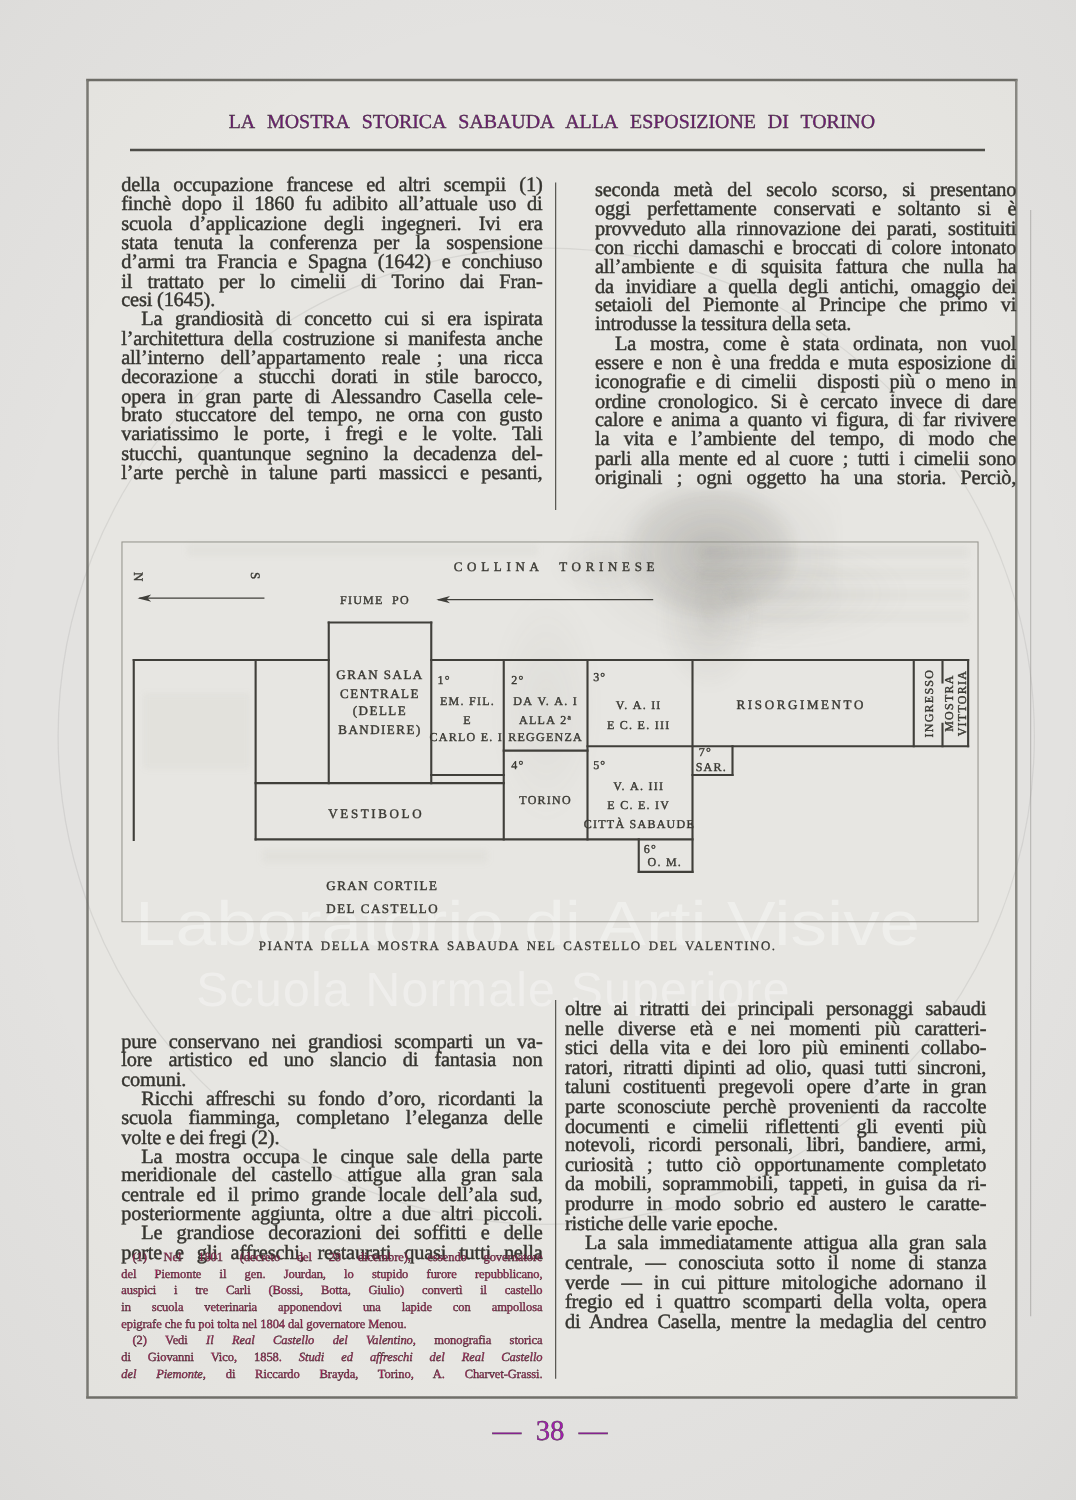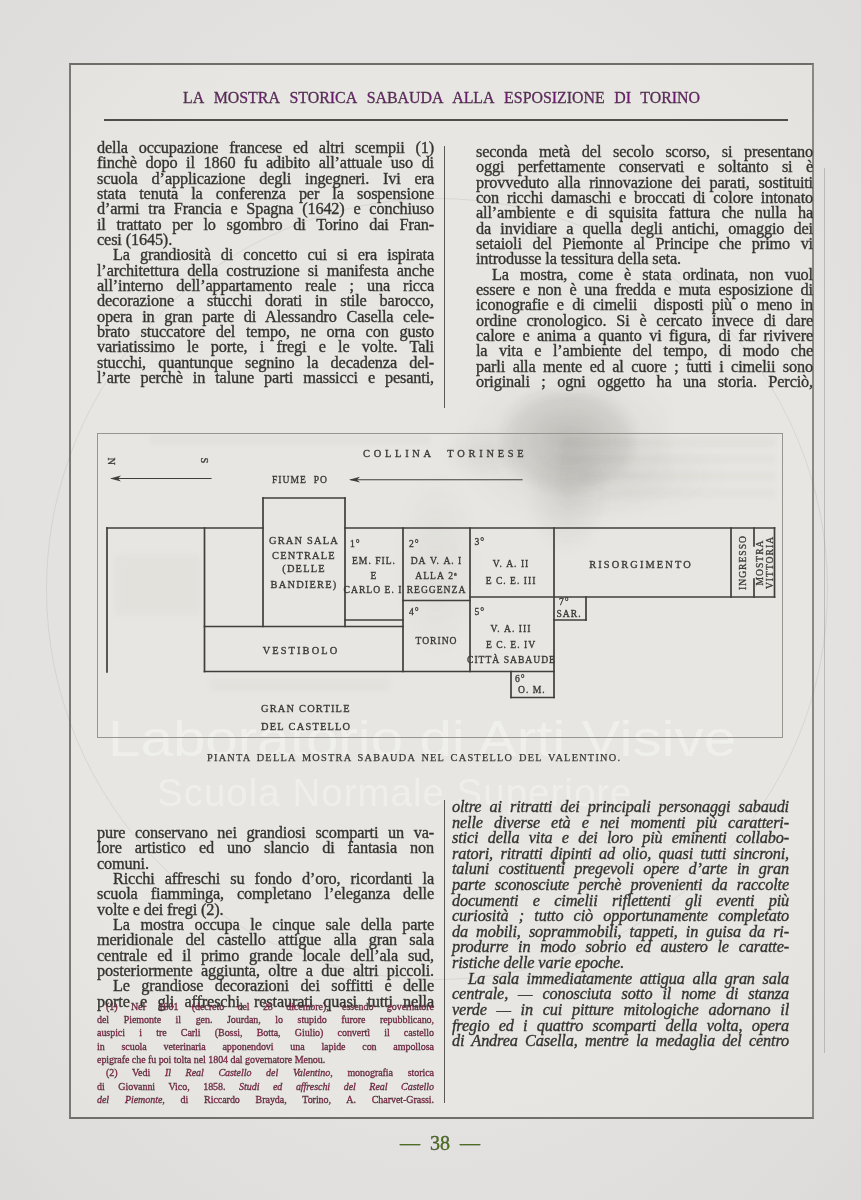--- a/index.html
+++ b/index.html
@@ -59,21 +59,21 @@
   <div class="abs" style="left:104px;top:119px;width:684px;height:1.5px;background:#4e4d48;"></div>
 
   <div class="abs" style="left:444px;top:146px;width:1.2px;height:262px;background:#5a5954;"></div>
 
   <div class="abs body-txt" style="left:97px;top:140px;width:337px;">
     <div class="ln">della occupazione francese ed altri scempii (1)</div>
     <div class="ln">finchè dopo il 1860 fu adibito all’attuale uso di</div>
     <div class="ln">scuola d’applicazione degli ingegneri. Ivi era</div>
     <div class="ln">stata tenuta la conferenza per la sospensione</div>
     <div class="ln">d’armi tra Francia e Spagna (1642) e conchiuso</div>
-    <div class="ln">il trattato per lo sgombro di Torino dai Fran-</div>
+    <div class="ln">il trattato per lo cimelii di Torino dai Fran-</div>
     <div class="ln end">cesi (1645).</div>
     <div class="ln ind">La grandiosità di concetto cui si era ispirata</div>
     <div class="ln">l’architettura della costruzione si manifesta anche</div>
     <div class="ln">all’interno dell’appartamento reale ; una ricca</div>
     <div class="ln">decorazione a stucchi dorati in stile barocco,</div>
     <div class="ln">opera in gran parte di Alessandro Casella cele-</div>
     <div class="ln">brato stuccatore del tempo, ne orna con gusto</div>
     <div class="ln">variatissimo le porte, i fregi e le volte. Tali</div>
     <div class="ln">stucchi, quantunque segnino la decadenza del-</div>
     <div class="ln">l’arte perchè in talune parti massicci e pesanti,</div>
@@ -263,33 +263,34 @@
     <div class="ln ind">(1) Nel 1801 (decreto del 28 dicembre), essendo governatore</div>
     <div class="ln">del Piemonte il gen. Jourdan, lo stupido furore repubblicano,</div>
     <div class="ln">auspici i tre Carli (Bossi, Botta, Giulio) convertì il castello</div>
     <div class="ln">in scuola veterinaria apponendovi una lapide con ampollosa</div>
     <div class="ln end">epigrafe che fu poi tolta nel 1804 dal governatore Menou.</div>
     <div class="ln ind">(2) Vedi <i>Il Real Castello del Valentino</i>, monografia storica</div>
     <div class="ln">di Giovanni Vico, 1858. <i>Studi ed affreschi del Real Castello</i></div>
     <div class="ln"><i>del Piemonte</i>, di Riccardo Brayda, Torino, A. Charvet-Grassi.</div>
   </div>
 
-  <div class="abs body-txt lr" style="left:452px;top:799px;width:337px;font-style:italic;">
+  <div class="abs body-txt lr" style="left:452px;top:799px;width:337px;">
     <div class="ln">oltre ai ritratti dei principali personaggi sabaudi</div>
     <div class="ln">nelle diverse età e nei momenti più caratteri-</div>
     <div class="ln">stici della vita e dei loro più eminenti collabo-</div>
     <div class="ln">ratori, ritratti dipinti ad olio, quasi tutti sincroni,</div>
     <div class="ln">taluni costituenti pregevoli opere d’arte in gran</div>
     <div class="ln">parte sconosciute perchè provenienti da raccolte</div>
     <div class="ln">documenti e cimelii riflettenti gli eventi più</div>
+    <div class="ln">notevoli, ricordi personali, libri, bandiere, armi,</div>
     <div class="ln">curiosità ; tutto ciò opportunamente completato</div>
     <div class="ln">da mobili, soprammobili, tappeti, in guisa da ri-</div>
     <div class="ln">produrre in modo sobrio ed austero le caratte-</div>
     <div class="ln end">ristiche delle varie epoche.</div>
     <div class="ln ind">La sala immediatamente attigua alla gran sala</div>
     <div class="ln">centrale, — conosciuta sotto il nome di stanza</div>
     <div class="ln">verde — in cui pitture mitologiche adornano il</div>
     <div class="ln">fregio ed i quattro scomparti della volta, opera</div>
     <div class="ln">di Andrea Casella, mentre la medaglia del centro</div>
   </div>
 
-  <div class="abs" style="left:390px;top:1132px;width:100px;text-align:center;font-size:20px;color:#4d7c0f;-webkit-text-stroke:0.3px #3a3935;">—&nbsp; 38&nbsp; —</div>
+  <div class="abs" style="left:390px;top:1132px;width:100px;text-align:center;font-size:23px;color:#a21caf;-webkit-text-stroke:0.3px #3a3935;">—&nbsp; 38&nbsp; —</div>
 </div>
 
 </body></html>

